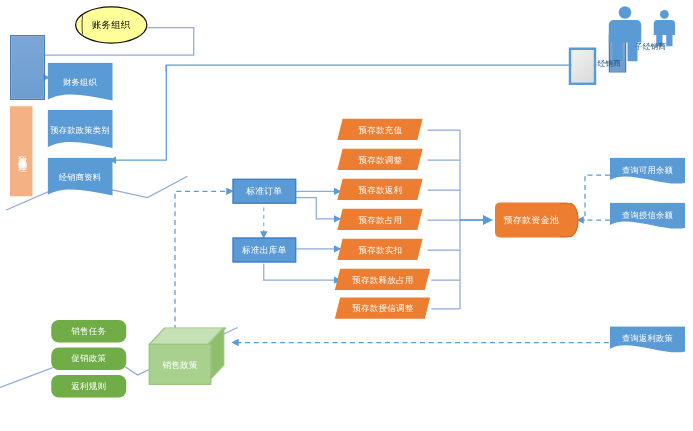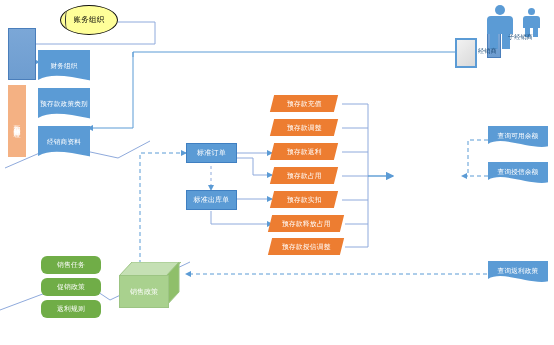--- a/index.html
+++ b/index.html
@@ -223,20 +223,23 @@
   <div class="node para" style="left:272px;top:191px;width:64px;height:17px;">
     <span>预存款实扣</span>
   </div>
   <div class="node para" style="left:270px;top:215px;width:72px;height:17px;">
     <span>预存款释放占用</span>
   </div>
   <div class="node para" style="left:270px;top:238px;width:72px;height:17px;">
     <span>预存款授信调整</span>
   </div>
 
+  <div class="node cyl" style="left:396px;top:162px;width:66px;height:28px;">
+    <span>预存款资金池</span>
+  </div>
 
   <div class="node wave2" style="left:488px;top:126px;width:60px;height:26px;">
     <span>查询可用余额</span>
   </div>
   <div class="node wave2" style="left:488px;top:162px;width:60px;height:26px;">
     <span>查询授信余额</span>
   </div>
   <div class="node wave2" style="left:488px;top:261px;width:60px;height:26px;">
     <span>查询返利政策</span>
   </div>

